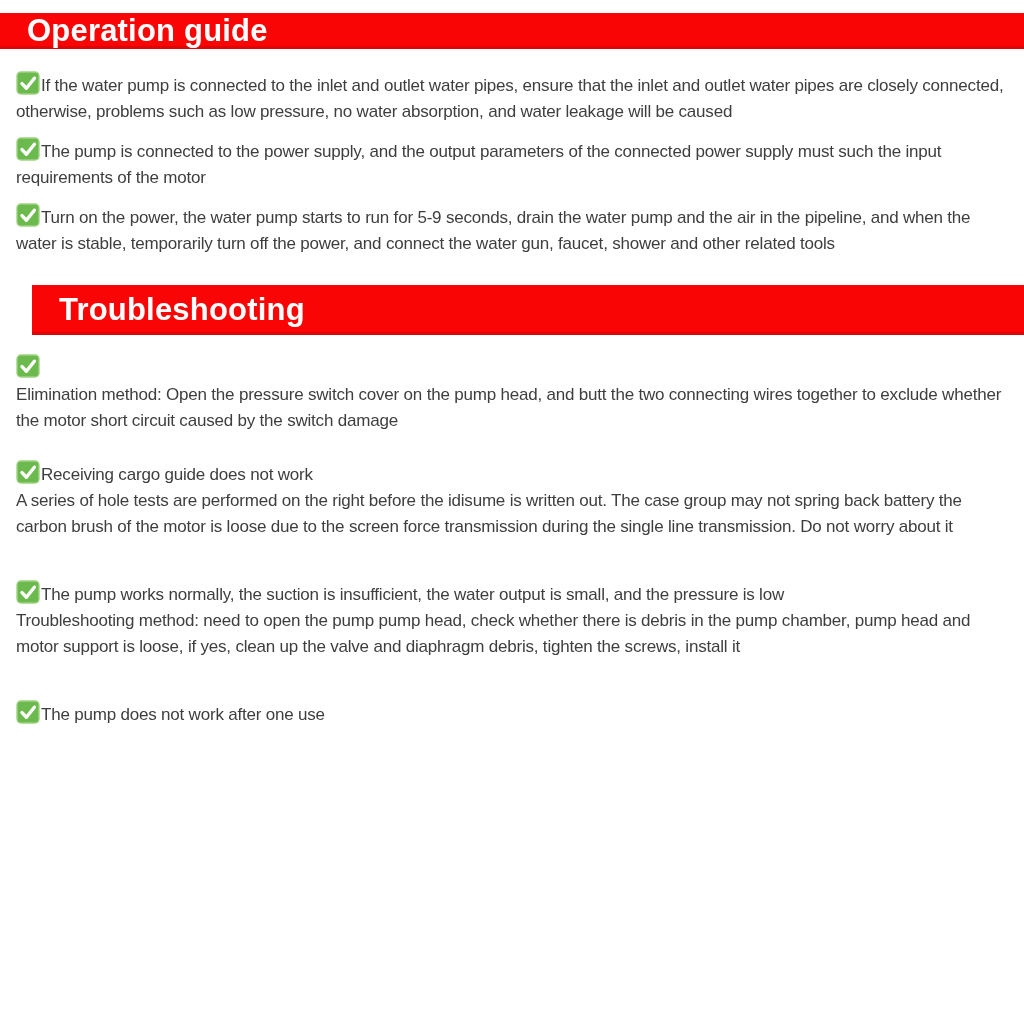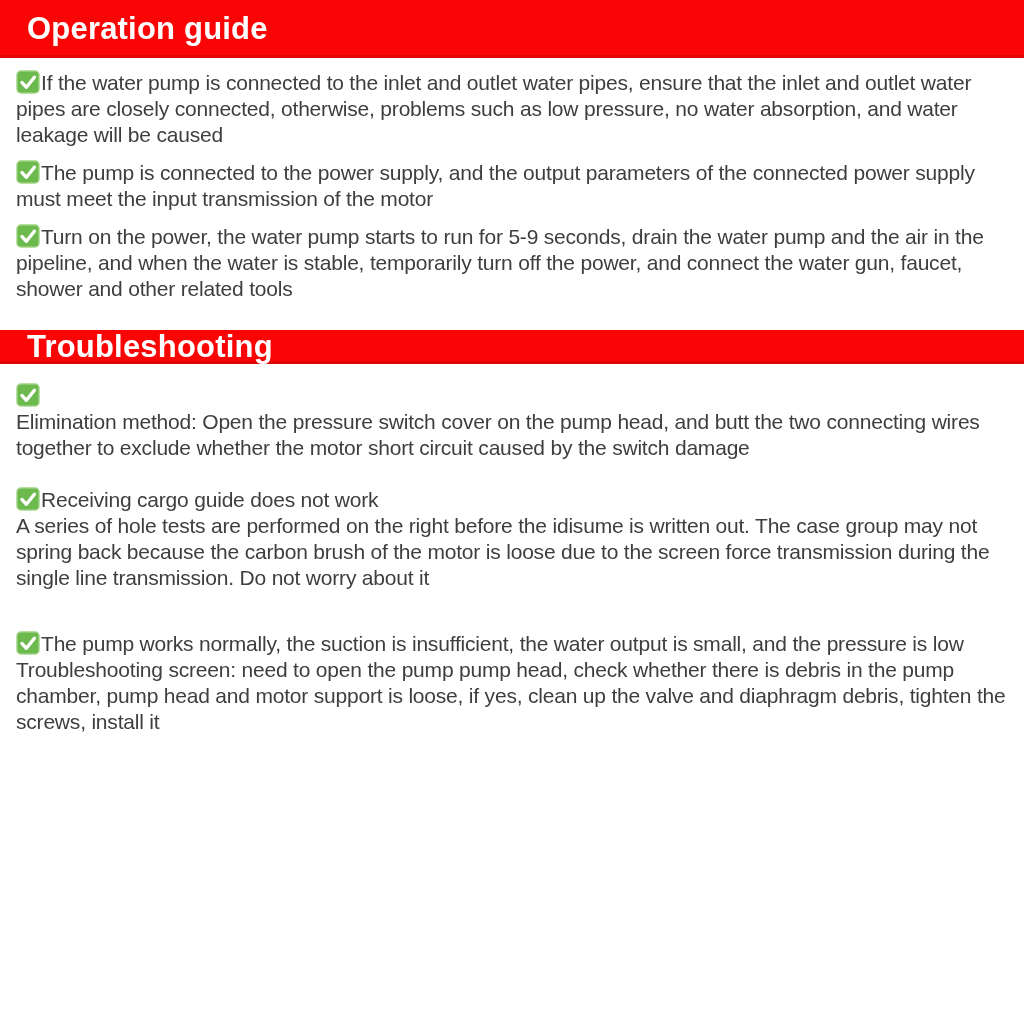--- a/index.html
+++ b/index.html
@@ -12,35 +12,35 @@
   html,body{margin:0;padding:0;}
   body{
     width:1024px;height:1024px;
     background:var(--page-bg);
     font-family:"Liberation Sans", sans-serif;
     color:var(--text);
     overflow:hidden;
   }
   .banner{
     background:var(--accent);
-    height:58px;
+    height:36px;
     display:flex;align-items:center;
     padding-left:27px;
-    margin-top:0;
+    margin-top:13px;
     box-shadow: inset 0 -3px 0 rgba(0,0,0,0.10);
   }
-  .banner.second{height:34px;margin-top:28px;}
+  .banner.second{height:50px;margin-top:28px;margin-left:32px;}
   .banner h1{
     margin:0;color:#ffffff;
     font-size:31px;font-weight:700;
     letter-spacing:0.2px;
   }
   .content{
-    padding:12px 16px 0 16px;
-    font-size:21px;line-height:26px;
+    padding:22px 16px 0 16px;
+    font-size:17px;line-height:26px;
     letter-spacing:-0.2px;
   }
   .content.ts-content{padding-top:19px;}
   .item{margin:0 0 12px 0;}
   .ts-item{margin:0 0 26px 0;}
   .ts-item.no-gap{margin-bottom:0;margin-top:40px;}
   .prob,.sol{margin:0;}
   .check{
     display:inline-block;width:24px;height:24px;
     vertical-align:-4px;margin-right:1px;
@@ -59,21 +59,21 @@
   <main class="content">
     <p class="item"><span class="check"><svg viewBox="0 0 24 24">
             <rect x="1" y="1" width="22" height="22" rx="4" fill="#6cba4d" stroke="#9ed383" stroke-width="1.4"></rect>
             <path d="M6 12.6l4.4 4.6 8-10" stroke="#ffffff" stroke-width="3.4" fill="none" stroke-linecap="round" stroke-linejoin="round"></path>
           </svg></span><span>If the water pump is connected to the inlet and outlet water pipes, ensure that the inlet and outlet water pipes are closely connected, otherwise, problems such as low pressure, no water absorption, and water leakage will be caused</span></p>
 
 
     <p class="item"><span class="check"><svg viewBox="0 0 24 24">
             <rect x="1" y="1" width="22" height="22" rx="4" fill="#6cba4d" stroke="#9ed383" stroke-width="1.4"></rect>
             <path d="M6 12.6l4.4 4.6 8-10" stroke="#ffffff" stroke-width="3.4" fill="none" stroke-linecap="round" stroke-linejoin="round"></path>
-          </svg></span><span>The pump is connected to the power supply, and the output parameters of the connected power supply must meet the input transmission of the motor</span></p>
+          </svg></span><span>The pump is connected to the power supply, and the output parameters of the connected power supply must such the input requirements of the motor</span></p>
 
     <p class="item"><span class="check"><svg viewBox="0 0 24 24">
             <rect x="1" y="1" width="22" height="22" rx="4" fill="#6cba4d" stroke="#9ed383" stroke-width="1.4"></rect>
             <path d="M6 12.6l4.4 4.6 8-10" stroke="#ffffff" stroke-width="3.4" fill="none" stroke-linecap="round" stroke-linejoin="round"></path>
           </svg></span><span>Turn on the power, the water pump starts to run for 5-9 seconds, drain the water pump and the air in the pipeline, and when the water is stable, temporarily turn off the power, and connect the water gun, faucet, shower and other related tools</span></p>
 
   </main>
 
   <header class="banner second">
     <h1>Troubleshooting</h1>
@@ -87,28 +87,32 @@
               <path d="M6 12.6l4.4 4.6 8-10" stroke="#ffffff" stroke-width="3.4" fill="none" stroke-linecap="round" stroke-linejoin="round"></path>
             </svg></span></p>
       <p class="sol">Elimination method: Open the pressure switch cover on the pump head, and butt the two connecting wires together to exclude whether the motor short circuit caused by the switch damage</p>
     </div>
 
     <div class="ts-item">
       <p class="prob"><span class="check"><svg viewBox="0 0 24 24">
               <rect x="1" y="1" width="22" height="22" rx="4" fill="#6cba4d" stroke="#9ed383" stroke-width="1.4"></rect>
               <path d="M6 12.6l4.4 4.6 8-10" stroke="#ffffff" stroke-width="3.4" fill="none" stroke-linecap="round" stroke-linejoin="round"></path>
             </svg></span><span>Receiving cargo guide does not work</span></p>
-      <p class="sol">A series of hole tests are performed on the right before the idisume is written out. The case group may not spring back because the carbon brush of the motor is loose due to the screen force transmission during the single line transmission. Do not worry about it</p>
+      <p class="sol">A series of hole tests are performed on the right before the idisume is written out. The case group may not spring back battery the carbon brush of the motor is loose due to the screen force transmission during the single line transmission. Do not worry about it</p>
     </div>
 
     <div class="ts-item no-gap">
       <p class="prob"><span class="check"><svg viewBox="0 0 24 24">
               <rect x="1" y="1" width="22" height="22" rx="4" fill="#6cba4d" stroke="#9ed383" stroke-width="1.4"></rect>
               <path d="M6 12.6l4.4 4.6 8-10" stroke="#ffffff" stroke-width="3.4" fill="none" stroke-linecap="round" stroke-linejoin="round"></path>
             </svg></span><span>The pump works normally, the suction is insufficient, the water output is small, and the pressure is low</span></p>
-      <p class="sol">Troubleshooting screen: need to open the pump pump head, check whether there is debris in the pump chamber, pump head and motor support is loose, if yes, clean up the valve and diaphragm debris, tighten the screws, install it</p>
+      <p class="sol">Troubleshooting method: need to open the pump pump head, check whether there is debris in the pump chamber, pump head and motor support is loose, if yes, clean up the valve and diaphragm debris, tighten the screws, install it</p>
     </div>
 
     <div class="ts-item no-gap">
+      <p class="prob"><span class="check"><svg viewBox="0 0 24 24">
+              <rect x="1" y="1" width="22" height="22" rx="4" fill="#6cba4d" stroke="#9ed383" stroke-width="1.4"></rect>
+              <path d="M6 12.6l4.4 4.6 8-10" stroke="#ffffff" stroke-width="3.4" fill="none" stroke-linecap="round" stroke-linejoin="round"></path>
+            </svg></span><span>The pump does not work after one use</span></p>
     </div>
 
   </main>
 </div>
 
 </body></html>

